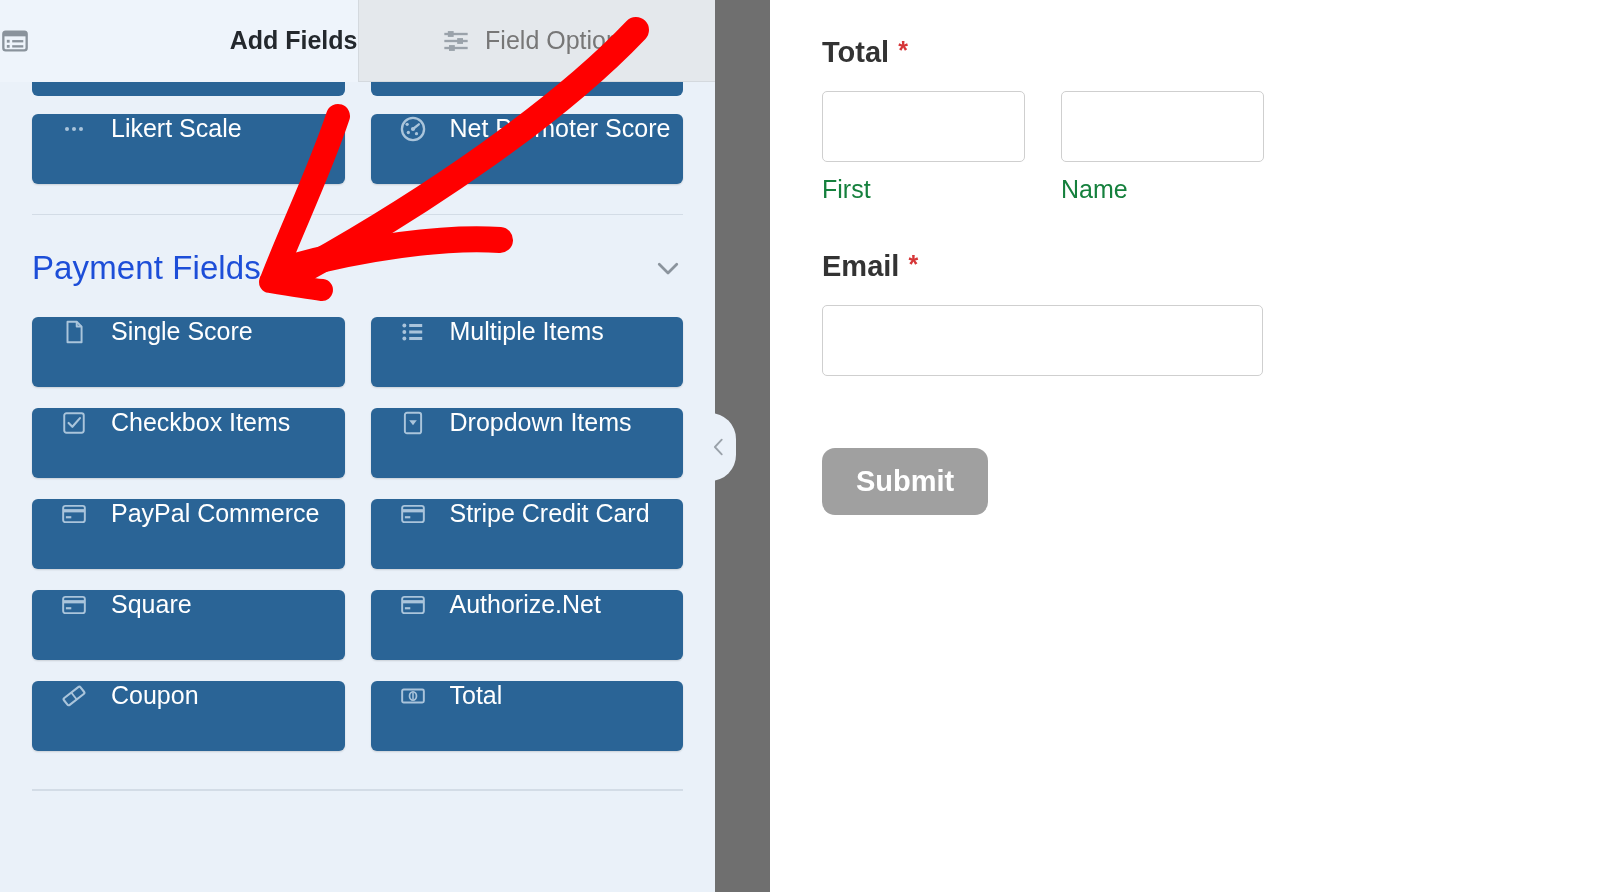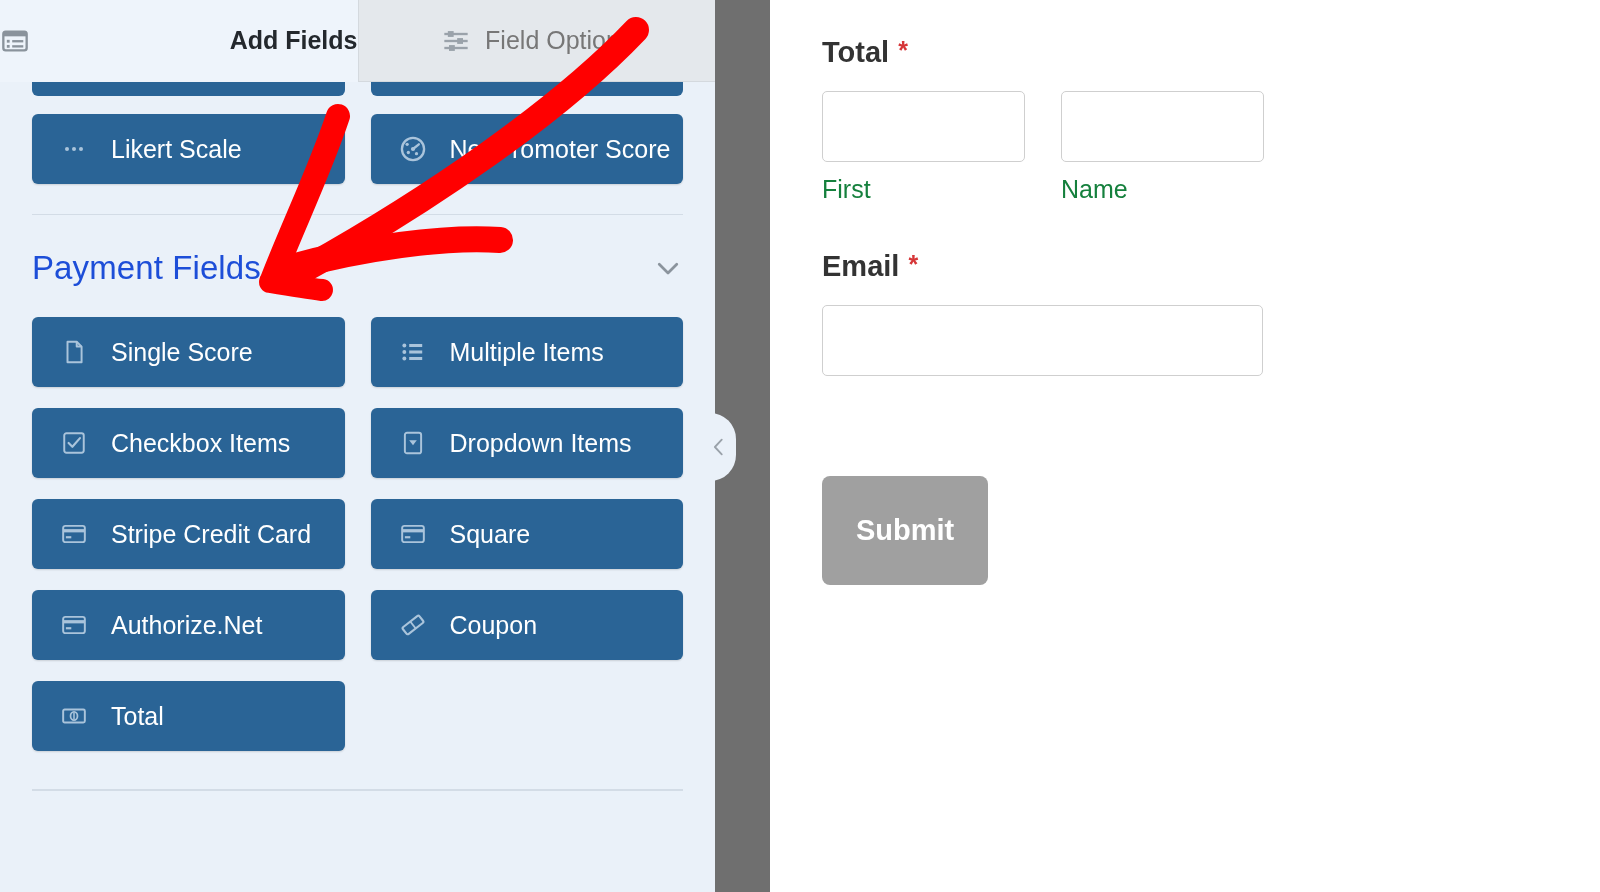--- a/index.html
+++ b/index.html
@@ -88,21 +88,21 @@
     grid-template-columns: 1fr 1fr;
     column-gap: 26px;
     row-gap: 21px;
   }
 
   .field-btn {
     background: #2a6496;
     border-radius: 6px;
     height: 70px;
     display: flex;
-    align-items: center;
+    align-items: flex-start;
     padding-left: 27px;
     box-sizing: border-box;
     color: #ffffff;
     font-size: 25px;
     gap: 22px;
     box-shadow: 0 1px 2px rgba(0,0,0,0.14);
     cursor: pointer;
     user-select: none;
     overflow: hidden;
   }
@@ -246,28 +246,28 @@
     font-size: 25px;
     color: #15803d;
     margin-top: 13px;
   }
   .email-box { width: 441px; }
   .textarea-box {
     height: 180px;
     width: 100%;
   }
   .submit-btn {
-    margin-top: 60px;
+    margin-top: 32px;
     background: #a0a0a0;
     color: #ffffff;
     font-size: 29px;
     font-weight: bold;
     border: none;
-    border-radius: 8px;
-    padding: 38px 34px;
+    border-radius: 13px;
+    padding: 17px 34px;
     cursor: pointer;
     display: inline-block;
     font-family: "Liberation Sans", sans-serif;
   }
 
   .spacer-32 { height: 40px; }
   .spacer-44 { height: 46px; }
 
   
   .annotation {
@@ -399,20 +399,30 @@
         <div class="field-btn">
           <span class="fi">
             <svg width="26" height="26" viewBox="0 0 24 24">
               <rect x="4.5" y="2.5" width="15" height="19" rx="2" fill="none" stroke="#cfe0ef" stroke-width="1.8"></rect>
               <path d="M8.5 9.5 L12 14 L15.5 9.5 Z" fill="#cfe0ef"></path>
             </svg>
           </span>
           <span class="flabel">Dropdown Items</span>
         </div>
 
+        <div class="field-btn">
+          <span class="fi">
+            <svg width="26" height="26" viewBox="0 0 24 24">
+              <rect x="2" y="4.5" width="20" height="15" rx="2" fill="none" stroke="#cfe0ef" stroke-width="1.8"></rect>
+              <rect x="2" y="7.5" width="20" height="3" fill="#cfe0ef"></rect>
+              <rect x="4.5" y="14" width="5" height="2" fill="#cfe0ef"></rect>
+            </svg>
+          </span>
+          <span class="flabel">PayPal Commerce</span>
+        </div>
 
         <div class="field-btn">
           <span class="fi">
             <svg width="26" height="26" viewBox="0 0 24 24">
               <rect x="2" y="4.5" width="20" height="15" rx="2" fill="none" stroke="#cfe0ef" stroke-width="1.8"></rect>
               <rect x="2" y="7.5" width="20" height="3" fill="#cfe0ef"></rect>
               <rect x="4.5" y="14" width="5" height="2" fill="#cfe0ef"></rect>
             </svg>
           </span>
           <span class="flabel">Stripe Credit Card</span>

